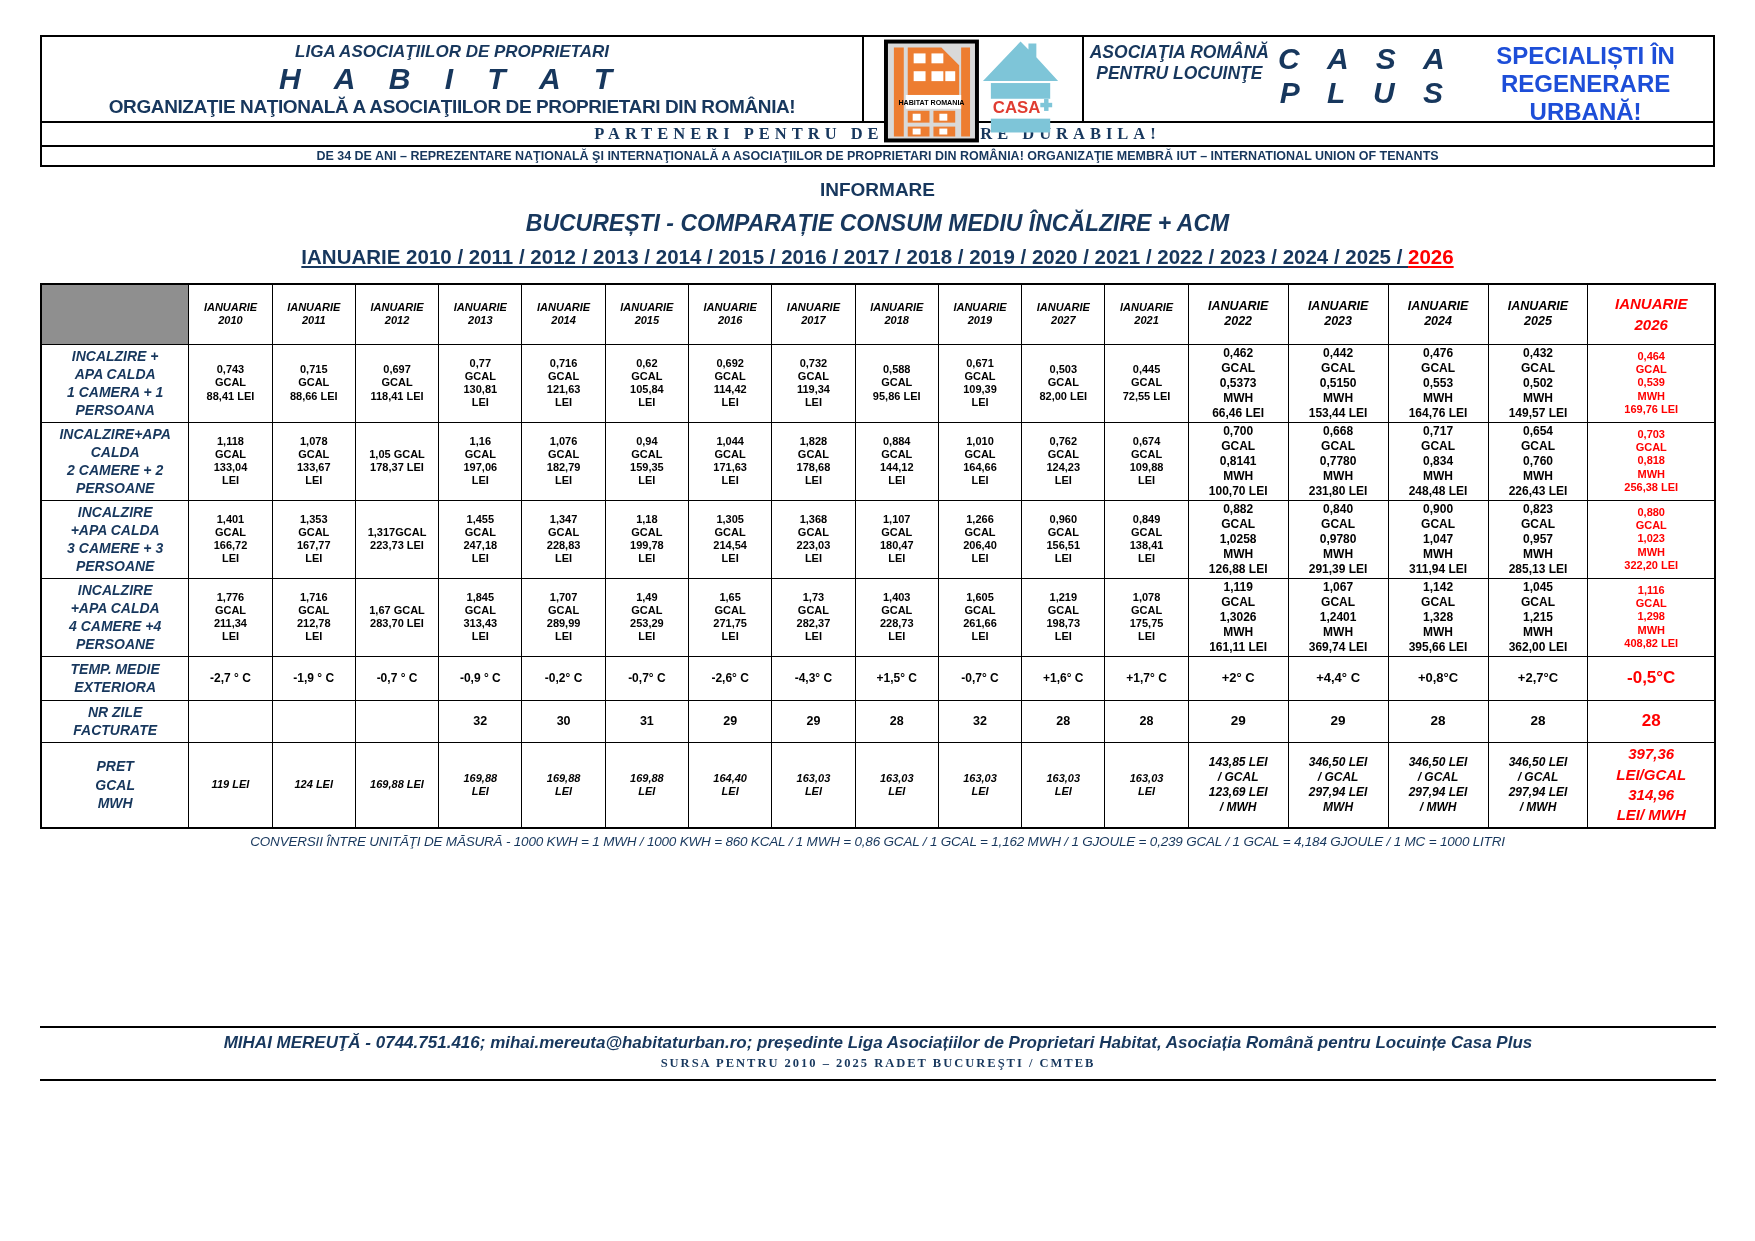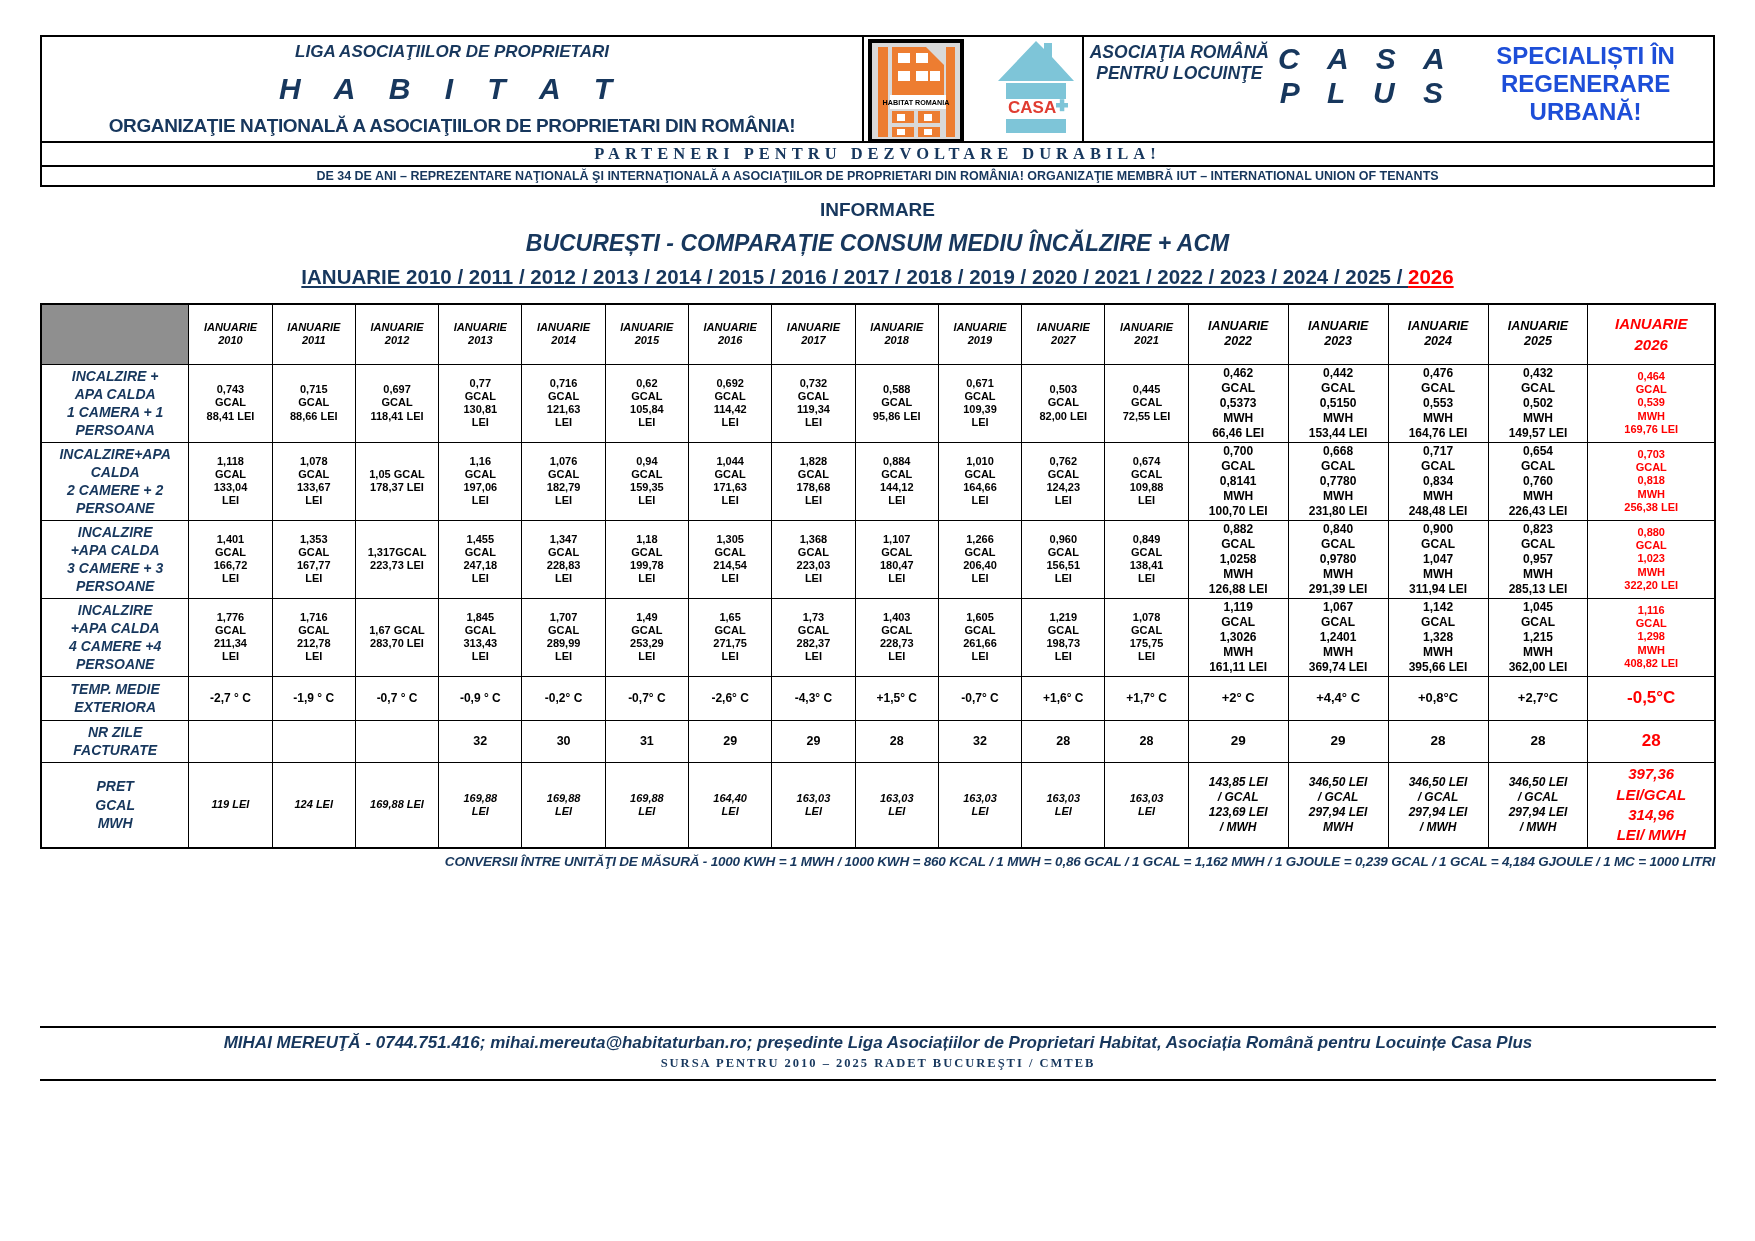--- a/index.html
+++ b/index.html
@@ -1,25 +1,25 @@
 <!DOCTYPE html>
 <html><head>
 <meta charset="utf-8">
 <style>
   * { margin:0; padding:0; box-sizing:border-box; }
   html,body { width:1755px; height:1241px; background:#fff; font-family:"Liberation Sans", sans-serif; }
   .page { position:relative; width:1755px; height:1241px; padding:35px 40px 0 40px; overflow:hidden; }
 
   
-  .header-top { display:flex; border:2px solid #000; height:108px; }
+  .header-top { display:flex; border:2px solid #000; height:88px; }
   .header-left { width:820px; display:flex; flex-direction:column; justify-content:space-between; text-align:center; padding:5px 4px 4px 4px; }
   .header-left .l1 { font-size:17px; font-weight:bold; font-style:italic; color:#17375D; }
   .header-left .l2 { font-size:30px; font-weight:bold; font-style:italic; letter-spacing:13px; color:#17375D; }
   .header-left .l3 { font-size:19px; font-weight:bold; color:#17375D; letter-spacing:-0.4px; }
-  .logo-cell { width:222px; border-left:2px solid #000; border-right:2px solid #000; display:flex; align-items:flex-start; justify-content:space-between; padding:2px 4px; position:relative; z-index:2; }
+  .logo-cell { width:222px; border-left:2px solid #000; border-right:2px solid #000; display:flex; align-items:flex-start; justify-content:space-between; padding:2px 20px; position:relative; z-index:2; }
   .header-right { flex:1; display:flex; flex-direction:row; justify-content:space-between; text-align:center; padding:5px 4px 4px 4px; }
   .header-right .l1 { font-size:17.5px; font-weight:bold; font-style:italic; color:#17375D; }
   .header-right .l2 { font-size:30px; font-weight:bold; font-style:italic; letter-spacing:10px; color:#17375D; }
   .header-right .l3 { font-size:24px; font-weight:bold; color:#1d4ed8; }
   .banner { border:2px solid #000; border-top:none; text-align:center; font-family:"Liberation Serif", serif; font-weight:bold; font-size:16.5px; letter-spacing:5px; color:#17375D; padding:1px 0; }
   .subbanner { border:2px solid #000; border-top:none; text-align:center; font-weight:bold; font-size:12.5px; color:#17375D; padding:2px 0; }
 
   
   .title1 { margin-top:12px; text-align:center; font-size:19px; font-weight:bold; color:#17375D; }
   .title2 { margin-top:9px; text-align:center; font-size:23px; font-weight:bold; color:#17375D;font-style:italic; }
@@ -47,21 +47,21 @@
   tr.r-temp td.val.accent { font-size:17px; }
   tr.r-days { height:42px; }
   tr.r-days td.val { font-size:12.5px; }
   tr.r-days td.val.wide { font-size:13.5px; }
   tr.r-days td.val.accent { font-size:17px; }
   tr.r-price { height:86px; }
   tr.r-price td.val { font-style:italic; font-size:11px; }
   tr.r-price td.val.wide { font-size:12px; }
   tr.r-price td.val.accent { font-size:15px; line-height:1.35; }
 
-  .footnote { margin-top:5px; text-align:right; font-weight:bold; font-style:italic; font-size:13.5px; color:#17375D; letter-spacing:-0.2px; }
+  .footnote { margin-top:5px; text-align:center; font-weight:normal; font-style:italic; font-size:13.5px; color:#17375D; letter-spacing:-0.2px; }
 
   
   .footer { position:absolute; left:40px; right:39px; top:1026px; border-top:2px solid #000; border-bottom:2px solid #000; padding:5px 0 8px 0; }
   .footer .contact { text-align:center; font-weight:bold; font-style:italic; font-size:17px; color:#17375D; }
   .footer .source { margin-top:3px; text-align:center; font-family:"Liberation Serif", serif; font-weight:bold; font-size:12.5px; letter-spacing:2px; color:#17375D; }
 </style>
 </head>
 <body>
 
 <div class="page">

